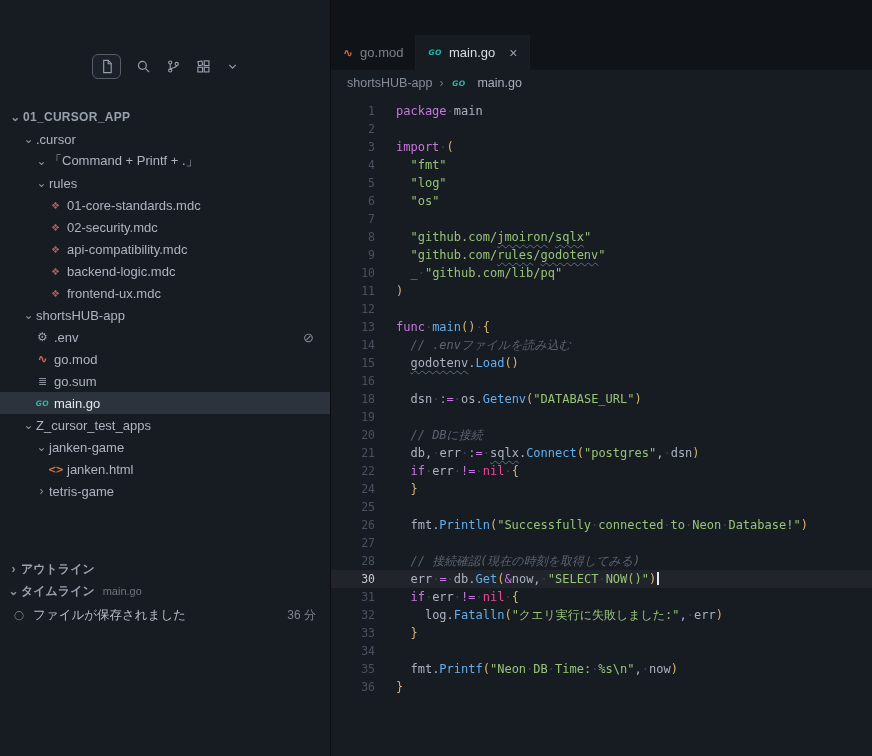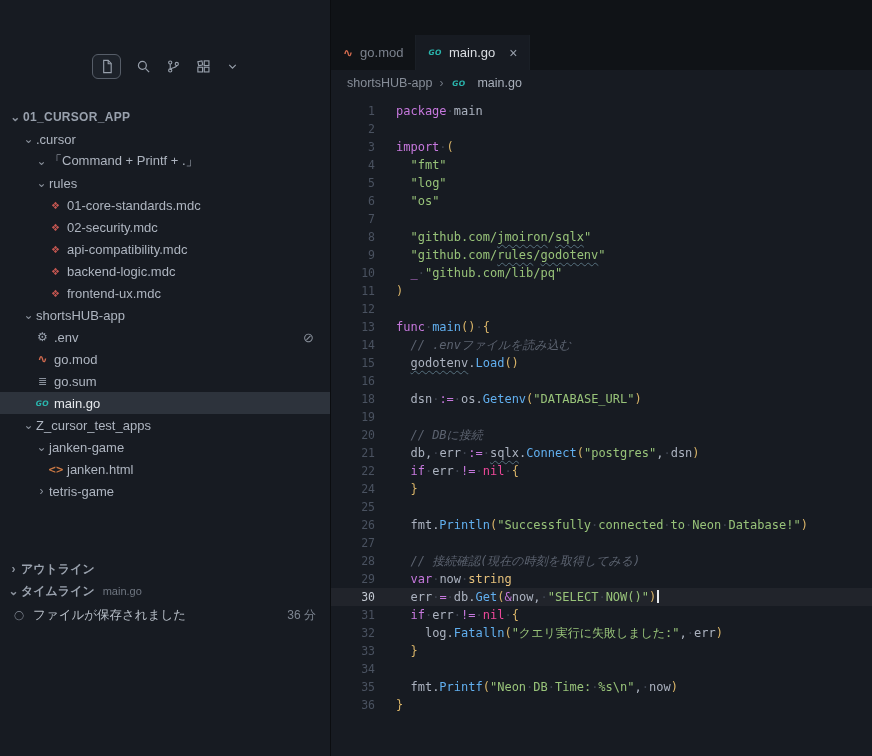--- a/index.html
+++ b/index.html
@@ -238,21 +238,20 @@
         <div class="line"><span class="ln">18</span><span class="codetext"><span class="tok p">  </span><span class="tok p">dsn</span><span class="tok w">·</span><span class="tok o">:=</span><span class="tok w">·</span><span class="tok p">os.</span><span class="tok f">Getenv</span><span class="tok b">(</span><span class="tok s">"DATABASE_URL"</span><span class="tok b">)</span></span></div>
         <div class="line"><span class="ln">19</span><span class="codetext"></span></div>
         <div class="line"><span class="ln">20</span><span class="codetext"><span class="tok p">  </span><span class="tok c">// DBに接続</span></span></div>
         <div class="line"><span class="ln">21</span><span class="codetext"><span class="tok p">  </span><span class="tok p">db,</span><span class="tok w">·</span><span class="tok p">err</span><span class="tok w">·</span><span class="tok o">:=</span><span class="tok w">·</span><span class="tok p sp">sqlx</span><span class="tok p">.</span><span class="tok f">Connect</span><span class="tok b">(</span><span class="tok s">"postgres"</span><span class="tok p">,</span><span class="tok w">·</span><span class="tok p">dsn</span><span class="tok b">)</span></span></div>
         <div class="line"><span class="ln">22</span><span class="codetext"><span class="tok p">  </span><span class="tok k">if</span><span class="tok w">·</span><span class="tok p">err</span><span class="tok w">·</span><span class="tok o">!=</span><span class="tok w">·</span><span class="tok n">nil</span><span class="tok w">·</span><span class="tok b">{</span></span></div>
         <div class="line"><span class="ln">24</span><span class="codetext"><span class="tok p">  </span><span class="tok b">}</span></span></div>
         <div class="line"><span class="ln">25</span><span class="codetext"></span></div>
         <div class="line"><span class="ln">26</span><span class="codetext"><span class="tok p">  </span><span class="tok p">fmt.</span><span class="tok f">Println</span><span class="tok b">(</span><span class="tok s">"Successfully</span><span class="tok w">·</span><span class="tok s">connected</span><span class="tok w">·</span><span class="tok s">to</span><span class="tok w">·</span><span class="tok s">Neon</span><span class="tok w">·</span><span class="tok s">Database!"</span><span class="tok b">)</span></span></div>
         <div class="line"><span class="ln">27</span><span class="codetext"></span></div>
         <div class="line"><span class="ln">28</span><span class="codetext"><span class="tok p">  </span><span class="tok c">// 接続確認(現在の時刻を取得してみる)</span></span></div>
-        <div class="line"><span class="ln">29</span><span class="codetext"><span class="tok p">  </span><span class="tok k">var</span><span class="tok w">·</span><span class="tok p">now</span><span class="tok w">·</span><span class="tok t">string</span></span></div>
         <div class="line active"><span class="ln">30</span><span class="codetext"><span class="tok p">  </span><span class="tok p">err</span><span class="tok w">·</span><span class="tok o">=</span><span class="tok w">·</span><span class="tok p">db.</span><span class="tok f">Get</span><span class="tok b">(</span><span class="tok o">&amp;</span><span class="tok p">now,</span><span class="tok w">·</span><span class="tok s">"SELECT</span><span class="tok w">·</span><span class="tok s">NOW()"</span><span class="tok b">)</span><span class="cursor"></span></span></div>
         <div class="line"><span class="ln">31</span><span class="codetext"><span class="tok p">  </span><span class="tok k">if</span><span class="tok w">·</span><span class="tok p">err</span><span class="tok w">·</span><span class="tok o">!=</span><span class="tok w">·</span><span class="tok n">nil</span><span class="tok w">·</span><span class="tok b">{</span></span></div>
         <div class="line"><span class="ln">32</span><span class="codetext"><span class="tok p">    </span><span class="tok p">log.</span><span class="tok f">Fatalln</span><span class="tok b">(</span><span class="tok s">"クエリ実行に失敗しました:"</span><span class="tok p">,</span><span class="tok w">·</span><span class="tok p">err</span><span class="tok b">)</span></span></div>
         <div class="line"><span class="ln">33</span><span class="codetext"><span class="tok p">  </span><span class="tok b">}</span></span></div>
         <div class="line"><span class="ln">34</span><span class="codetext"></span></div>
         <div class="line"><span class="ln">35</span><span class="codetext"><span class="tok p">  </span><span class="tok p">fmt.</span><span class="tok f">Printf</span><span class="tok b">(</span><span class="tok s">"Neon</span><span class="tok w">·</span><span class="tok s">DB</span><span class="tok w">·</span><span class="tok s">Time:</span><span class="tok w">·</span><span class="tok s">%s\n"</span><span class="tok p">,</span><span class="tok w">·</span><span class="tok p">now</span><span class="tok b">)</span></span></div>
         <div class="line"><span class="ln">36</span><span class="codetext"><span class="tok b">}</span></span></div>
       </div>
   </main>
 

